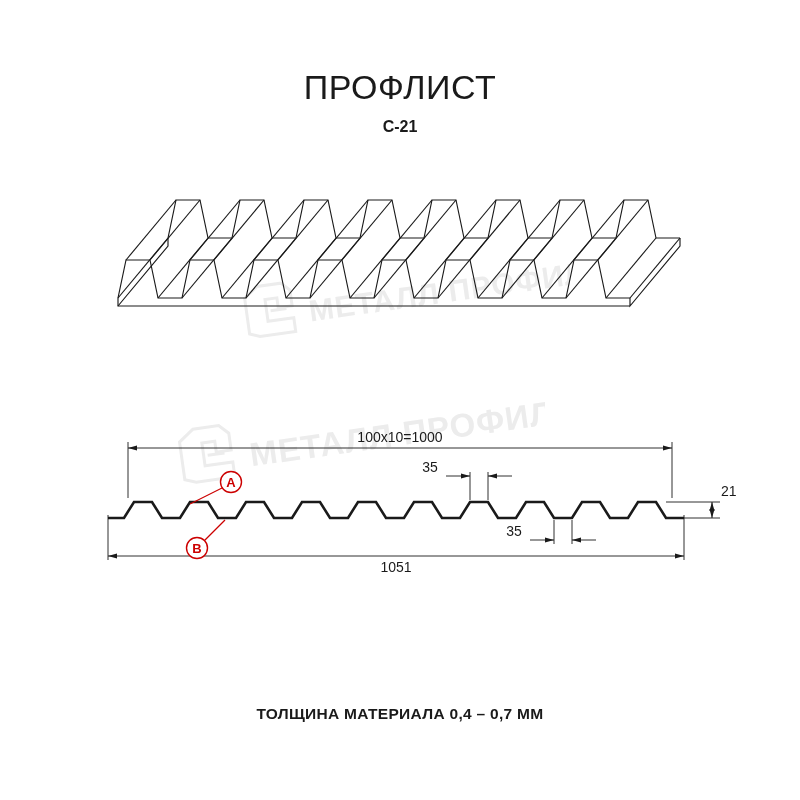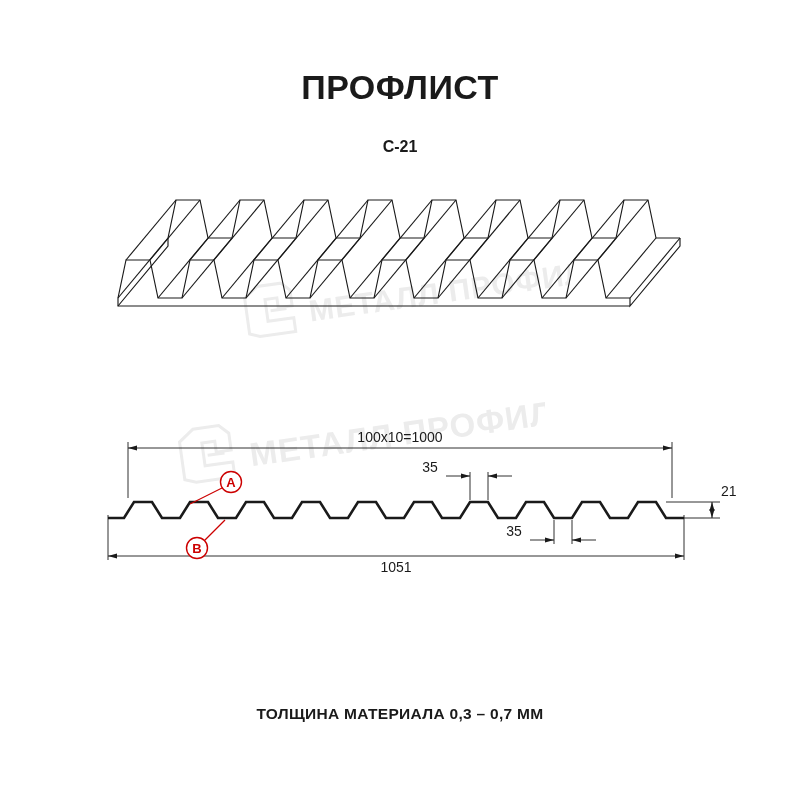--- a/index.html
+++ b/index.html
@@ -20,34 +20,33 @@
     width: 800px;
     height: 800px;
   }
   .title {
     position: absolute;
     top: 68px;
     left: 0;
     width: 800px;
     text-align: center;
     font-size: 34px;
-    font-weight: bold;
+    font-weight: normal;
     letter-spacing: 0.5px;
     color: #1a1a1a;
   }
   .subtitle {
     position: absolute;
     top: 118px;
     left: 0;
     width: 800px;
     text-align: center;
     font-size: 16px;
     font-weight: bold;
     color: #1a1a1a;
-    margin-top: 20px;
   }
   .footer-note {
     position: absolute;
     top: 705px;
     left: 0;
     width: 800px;
     text-align: center;
     font-size: 15.5px;
     font-weight: bold;
     letter-spacing: 0.3px;
@@ -249,15 +248,15 @@
 
       <g>
         <line x1="121" y1="124" x2="145" y2="100" stroke="#cc0000" stroke-width="1.2"></line>
         <circle cx="117" cy="128" r="10.5" fill="#ffffff" stroke="#cc0000" stroke-width="1.4"></circle>
         <text x="117" y="133" font-size="13" font-weight="bold" text-anchor="middle" fill="#cc0000">B</text>
       </g>
 
     </svg>
   </div>
 
-  <div class="footer-note">ТОЛЩИНА МАТЕРИАЛА 0,3 – 0,7 ММ</div>
+  <div class="footer-note">ТОЛЩИНА МАТЕРИАЛА 0,4 – 0,7 ММ</div>
 
 </div>
 
 </body></html>

